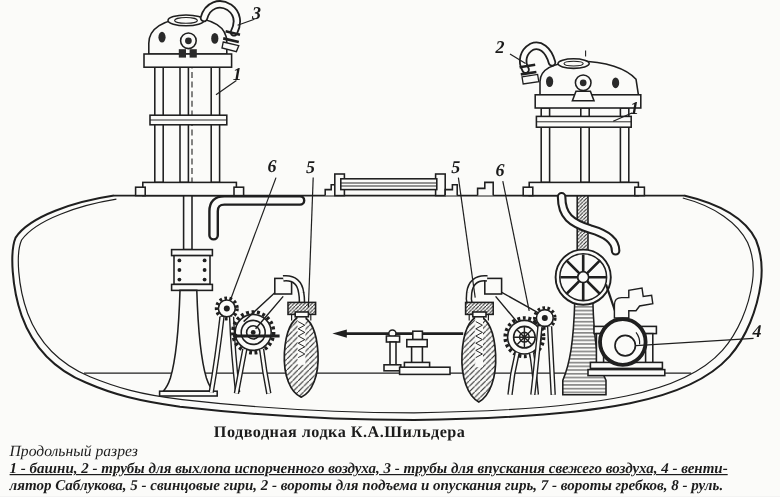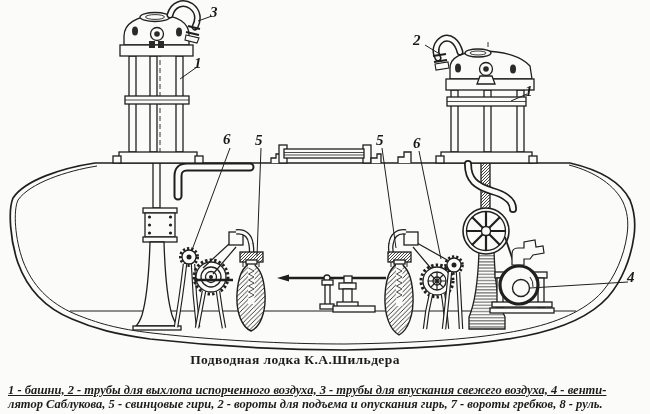--- a/index.html
+++ b/index.html
@@ -11,21 +11,20 @@
   .art{position:absolute;left:0;top:0;}
   .callout{
     position:absolute;
     font:italic 600 15px "Liberation Serif", serif;
     color:#1a1a1a;line-height:1;
   }
   .fig-title{
     position:absolute;top:352px;left:0;width:566px;
     text-align:center;font:600 13.5px "Liberation Serif", serif;
     letter-spacing:.4px;
-    margin-left:12px;
   }
   .section-label{
     position:absolute;top:368px;left:8px;
     font:italic 13px "Liberation Serif", serif;
   }
   .legend-line1{
     position:absolute;top:383px;left:8px;width:642px;
     font:italic 600 12.5px "Liberation Serif", serif;white-space:nowrap;text-decoration:underline;
   }
   .legend-line2{
@@ -288,16 +287,17 @@
   <span class="callout" style="left:194px;top:56px">1</span>
   <span class="callout" style="left:413px;top:33px">2</span>
   <span class="callout" style="left:525px;top:84px">1</span>
   <span class="callout" style="left:223px;top:132px">6</span>
   <span class="callout" style="left:255px;top:133px">5</span>
   <span class="callout" style="left:376px;top:133px">5</span>
   <span class="callout" style="left:413px;top:136px">6</span>
   <span class="callout" style="left:627px;top:270px">4</span>
 
   <div class="fig-title">Подводная лодка К.А.Шильдера</div>
+  <div class="section-label">Продольный разрез</div>
   <div class="legend-line1">1 - башни, 2 - трубы для выхлопа испорченного воздуха, 3 - трубы для впускания свежего воздуха, 4 - венти-</div>
   <div class="legend-line2">лятор Саблукова, 5 - свинцовые гири, 2 - вороты для подъема и опускания гирь, 7 - вороты гребков, 8 - руль.</div>
 
 </div>
 
 </body></html>

